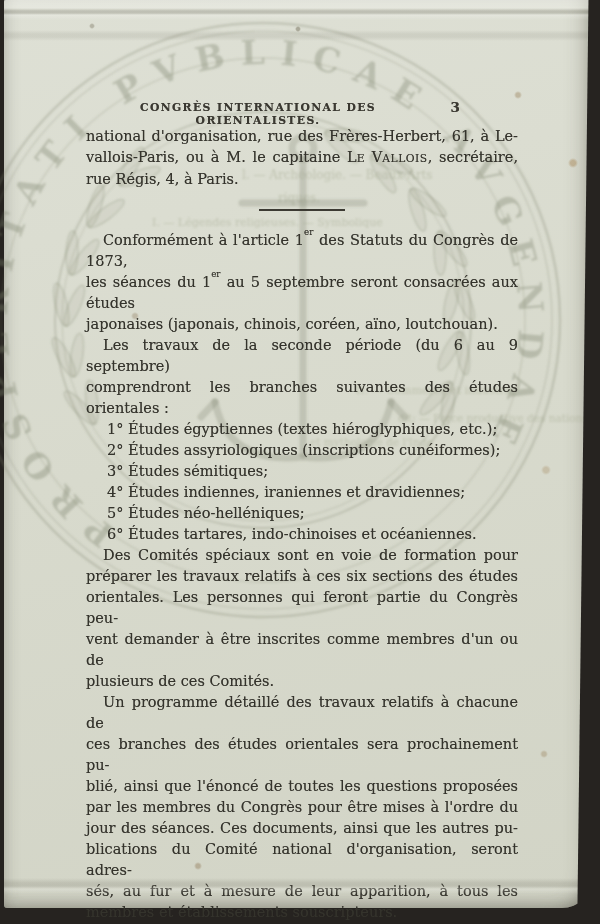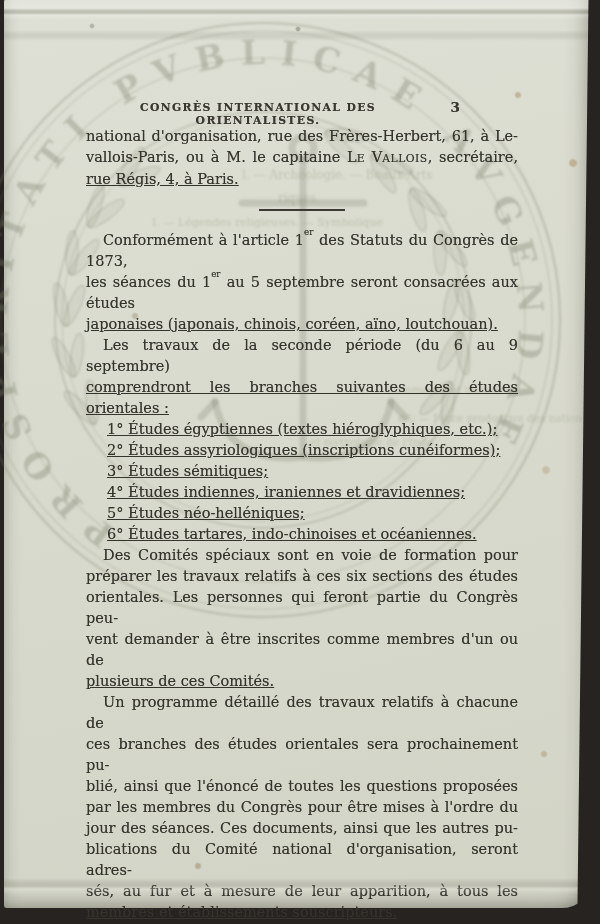--- a/index.html
+++ b/index.html
@@ -37,21 +37,21 @@
   
   .header{position:absolute;left:86px;top:101px;width:432px;z-index:3;color:#3a3831;
           font-size:10.8px;font-weight:bold;letter-spacing:1.4px;}
   .header .title{display:block;text-align:center;padding-right:88px;
           text-shadow:0 0 .5px rgba(58,56,49,.6);}
   .header .pagenum{position:absolute;right:58px;top:-2px;font-size:13.5px;letter-spacing:0;
           text-shadow:0 0 .5px rgba(58,56,49,.6);}
   .col{position:absolute;left:86px;top:126px;width:432px;z-index:3;color:#34332c;
        font-size:14.5px;line-height:21px;text-shadow:0 0 .6px rgba(52,51,44,.55);}
   .line{text-align:justify;text-align-last:justify;}
-  .line.last,.line.li{text-align-last:left;text-decoration:underline;}
+  .line.last,.line.li{text-align-last:left;}
   .line.indent{text-indent:17px;}
   .line.li{padding-left:21px;}
   .sc{font-size:.74em;letter-spacing:.5px;}
   sup{font-size:.6em;line-height:0;position:relative;top:-.45em;}
   .divider{height:40px;display:flex;align-items:center;justify-content:center;}
   .rule{width:86px;height:2px;background:#3c3a33;box-shadow:0 0 .6px rgba(60,58,51,.8);}
   
   .bleed{position:absolute;z-index:1;color:#a8ad95;opacity:.55;filter:blur(.8px);
          white-space:nowrap;pointer-events:none;}
   

